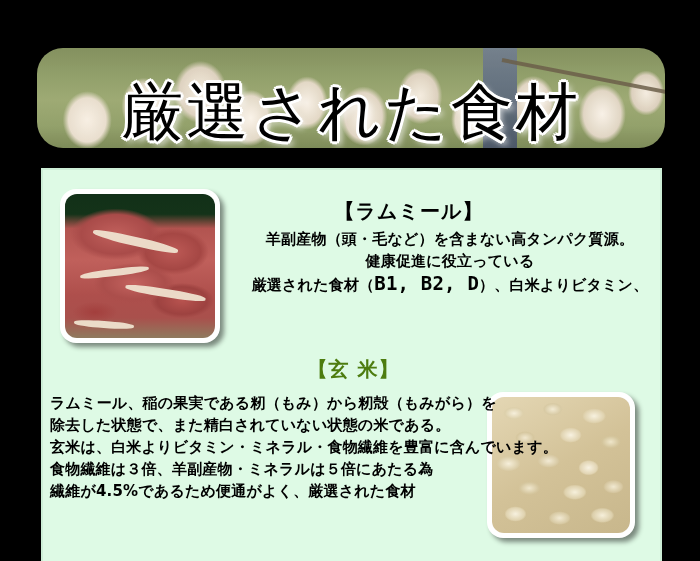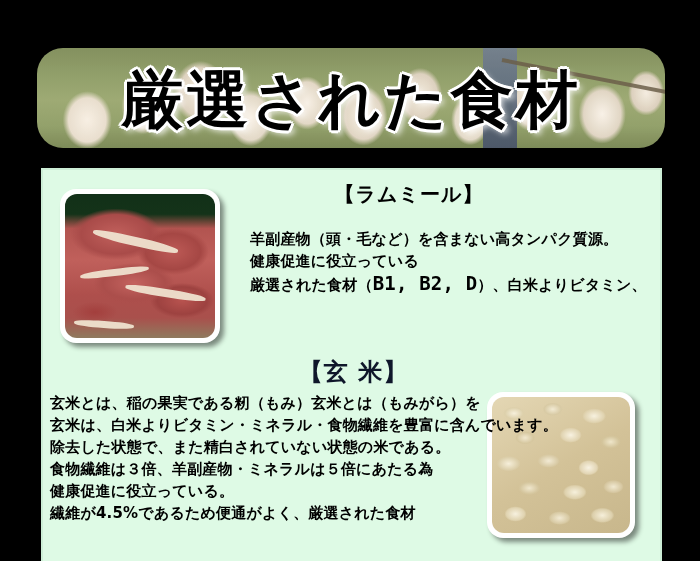--- a/index.html
+++ b/index.html
@@ -24,23 +24,23 @@
        radial-gradient(ellipse 32px 40px at 90% 66%, #f0e8dc 0%, #dacdb9 58%, rgba(218,205,185,0) 74%),
        radial-gradient(ellipse 24px 30px at 97% 45%, #ece3d5 0%, #d6c8b2 60%, rgba(214,200,178,0) 75%),
        linear-gradient(180deg,#7d8d52 0%,#8a9a5c 26%,#97a566 52%,#8c9c5d 78%,#77874c 100%);
      filter:saturate(.82) brightness(1.04);}
   .shepherd{position:absolute;left:71%;top:0;width:34px;height:100%;
      background:linear-gradient(180deg,#6c7b8e 0%,#5d6c82 35%,#4f5d73 70%,#44516a 100%);
      opacity:.92;}
   .crook{position:absolute;left:74%;top:10px;width:190px;height:4px;
      background:#6a5a42;transform:rotate(11deg);transform-origin:left center;opacity:.85;}
 
-  #banner-title{position:absolute;left:0;top:4px;width:100%;height:100%;
+  #banner-title{position:absolute;left:0;top:16px;width:100%;height:100%;
      display:flex;align-items:center;justify-content:center;
-     font-size:62px;font-weight:bold;color:#000;letter-spacing:3px;
+     font-size:62px;font-weight:normal;color:#000;letter-spacing:3px;
      line-height:1;padding-bottom:4px;box-sizing:border-box;
      text-shadow:
         2px 2px 0 #fff,-2px 2px 0 #fff,2px -2px 0 #fff,-2px -2px 0 #fff,
         3px 0 0 #fff,-3px 0 0 #fff,0 3px 0 #fff,0 -3px 0 #fff,
         4px 4px 6px rgba(255,255,255,.9);}
 
   
   #panel{position:absolute;left:41px;top:168px;width:621px;height:400px;
          background:#defae5;border:2px solid #cdeed6;box-sizing:border-box;}
 
@@ -55,30 +55,30 @@
        radial-gradient(ellipse 52px 26px at 46% 62%, #c4635f 0%, #ab4e4b 60%, rgba(171,78,75,0) 78%),
        radial-gradient(ellipse 40px 22px at 78% 74%, #b8534f 0%, #9d4240 62%, rgba(157,66,64,0) 80%),
        radial-gradient(ellipse 30px 14px at 20% 82%, #a33f3d 0%, rgba(163,63,61,0) 75%),
        linear-gradient(180deg,#123018 0%,#143319 14%,#b25450 24%,#c0605b 46%,#ae4f4c 70%,#a9504c 86%,#8f7a5e 100%);}
   .fat{position:absolute;background:#f1e6d2;opacity:.92;border-radius:40%;}
   .f1{left:18%;top:30%;width:58%;height:9px;transform:rotate(13deg);}
   .f2{left:10%;top:52%;width:46%;height:7px;transform:rotate(-7deg);}
   .f3{left:40%;top:66%;width:54%;height:8px;transform:rotate(9deg);}
   .f4{left:6%;top:88%;width:40%;height:7px;transform:rotate(4deg);}
 
-  #lamb-head{position:absolute;left:135px;top:11px;width:462px;text-align:center;
+  #lamb-head{position:absolute;left:135px;top:28px;width:462px;text-align:center;
      font-size:20px;font-weight:bold;color:#000;letter-spacing:1px;}
   #lamb-body{position:absolute;left:207px;top:58px;width:400px;
-     font-size:15px;font-weight:bold;color:#000;line-height:22px;letter-spacing:.2px;}
+     font-size:15px;font-weight:bold;color:#000;line-height:22px;letter-spacing:.2px;text-align:center;}
   #lamb-body .ln{white-space:nowrap;}
   .mono{font-family:"DejaVu Sans Mono","Liberation Mono",monospace;font-size:19px;}
 
   
   #rice-head{position:absolute;left:0;top:186px;width:621px;text-align:center;
-     font-size:24px;font-weight:bold;color:#0f172a;letter-spacing:1px;}
+     font-size:20px;font-weight:bold;color:#4d7c0f;letter-spacing:1px;}
   #rice-photo{position:absolute;left:444px;top:222px;width:148px;height:146px;
      background:#fff;border-radius:16px;box-sizing:border-box;padding:5px;
      box-shadow:4px 4px 5px rgba(0,0,0,.45);}
   .photo-rice{width:100%;height:100%;border-radius:12px;overflow:hidden;
      background:
        radial-gradient(ellipse 13px 8px at 16% 12%, #f6efdb 0%, #ddd0ab 70%, rgba(221,208,171,0) 85%),
        radial-gradient(ellipse 12px 8px at 44% 9%,  #f2ead3 0%, #d8caa4 70%, rgba(216,202,164,0) 85%),
        radial-gradient(ellipse 14px 9px at 74% 14%, #f7f1df 0%, #e0d3b0 70%, rgba(224,211,176,0) 85%),
        radial-gradient(ellipse 12px 8px at 24% 30%, #f1e8cf 0%, #d6c79f 70%, rgba(214,199,159,0) 85%),
        radial-gradient(ellipse 13px 9px at 57% 28%, #f8f2e1 0%, #e1d4b2 70%, rgba(225,212,178,0) 85%),
@@ -129,21 +129,20 @@
     <div class="ln"><span>厳選された食材（</span><span class="mono">B1, B2, D</span><span>）、白米よりビタミン、</span></div>
   </div>
 
   <div id="rice-head">【玄 米】</div>
 
   <div id="rice-photo">
     <div class="photo-rice"></div>
   </div>
 
   <div id="rice-body">
-    <div class="ln">玄米とは、稲の果実である籾（もみ）玄米とは（もみがら）を</div>
+    <div class="ln">ラムミール、稲の果実である籾（もみ）から籾殻（もみがら）を</div>
+    <div class="ln">除去した状態で、また精白されていない状態の米である。</div>
     <div class="ln">玄米は、白米よりビタミン・ミネラル・食物繊維を豊富に含んでいます。</div>
-    <div class="ln">除去した状態で、また精白されていない状態の米である。</div>
     <div class="ln">食物繊維は３倍、羊副産物・ミネラルは５倍にあたる為</div>
-    <div class="ln">健康促進に役立っている。</div>
     <div class="ln">繊維が4.5%であるため便通がよく、厳選された食材</div>
   </div>
 
 </div>
 
 </body></html>

